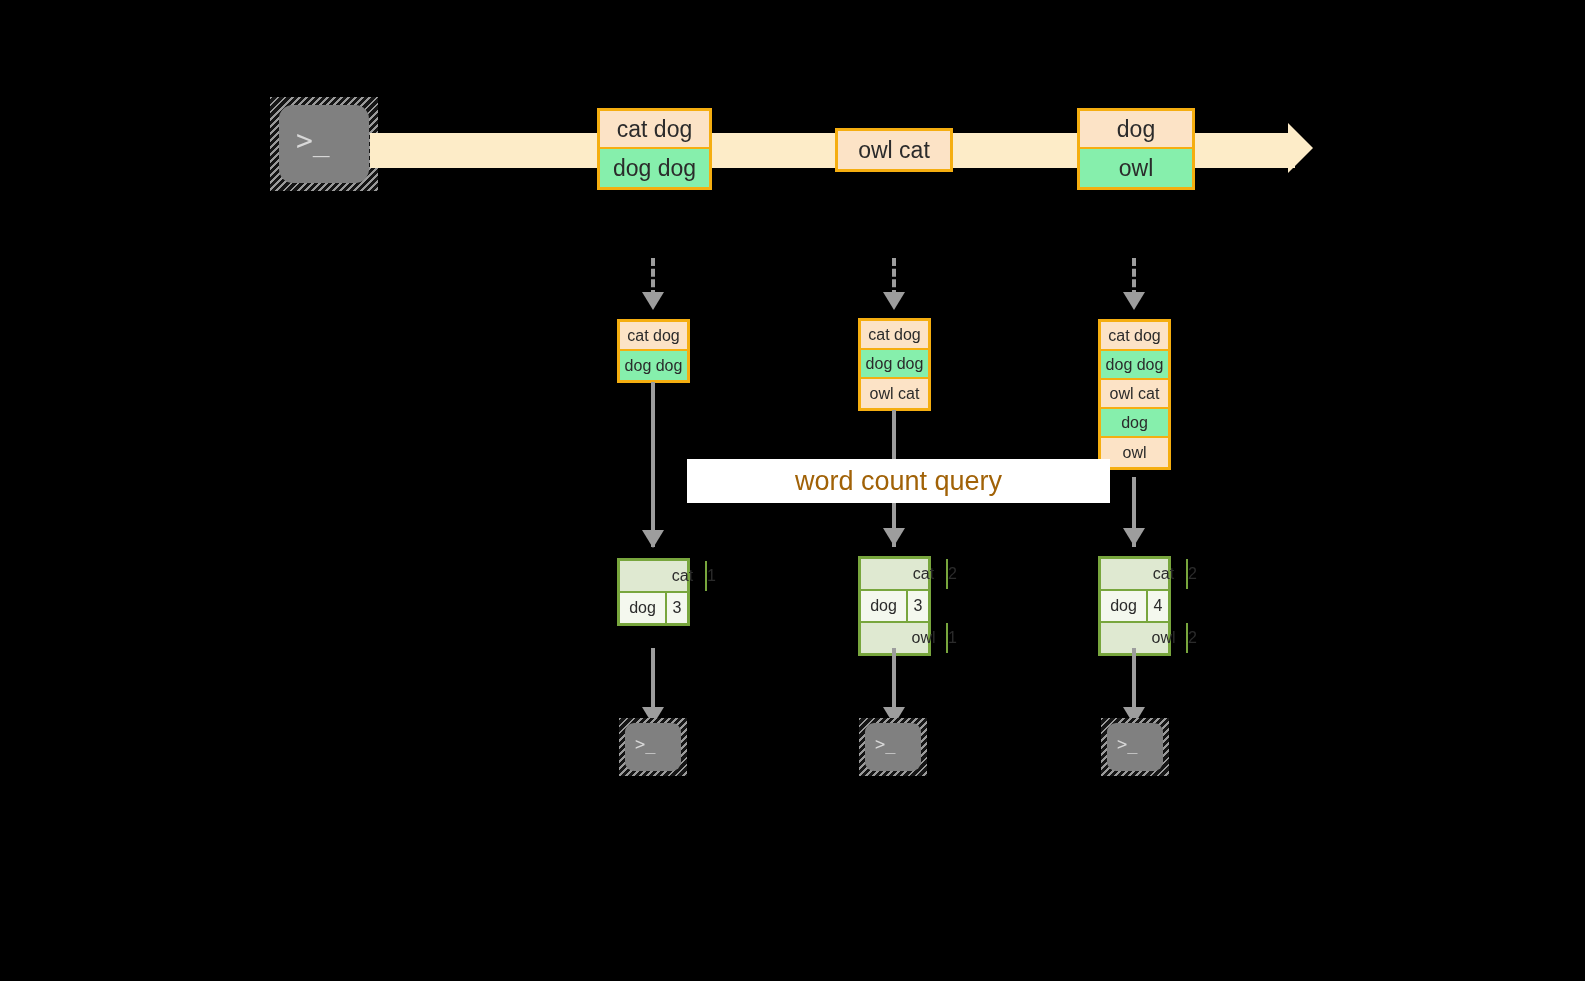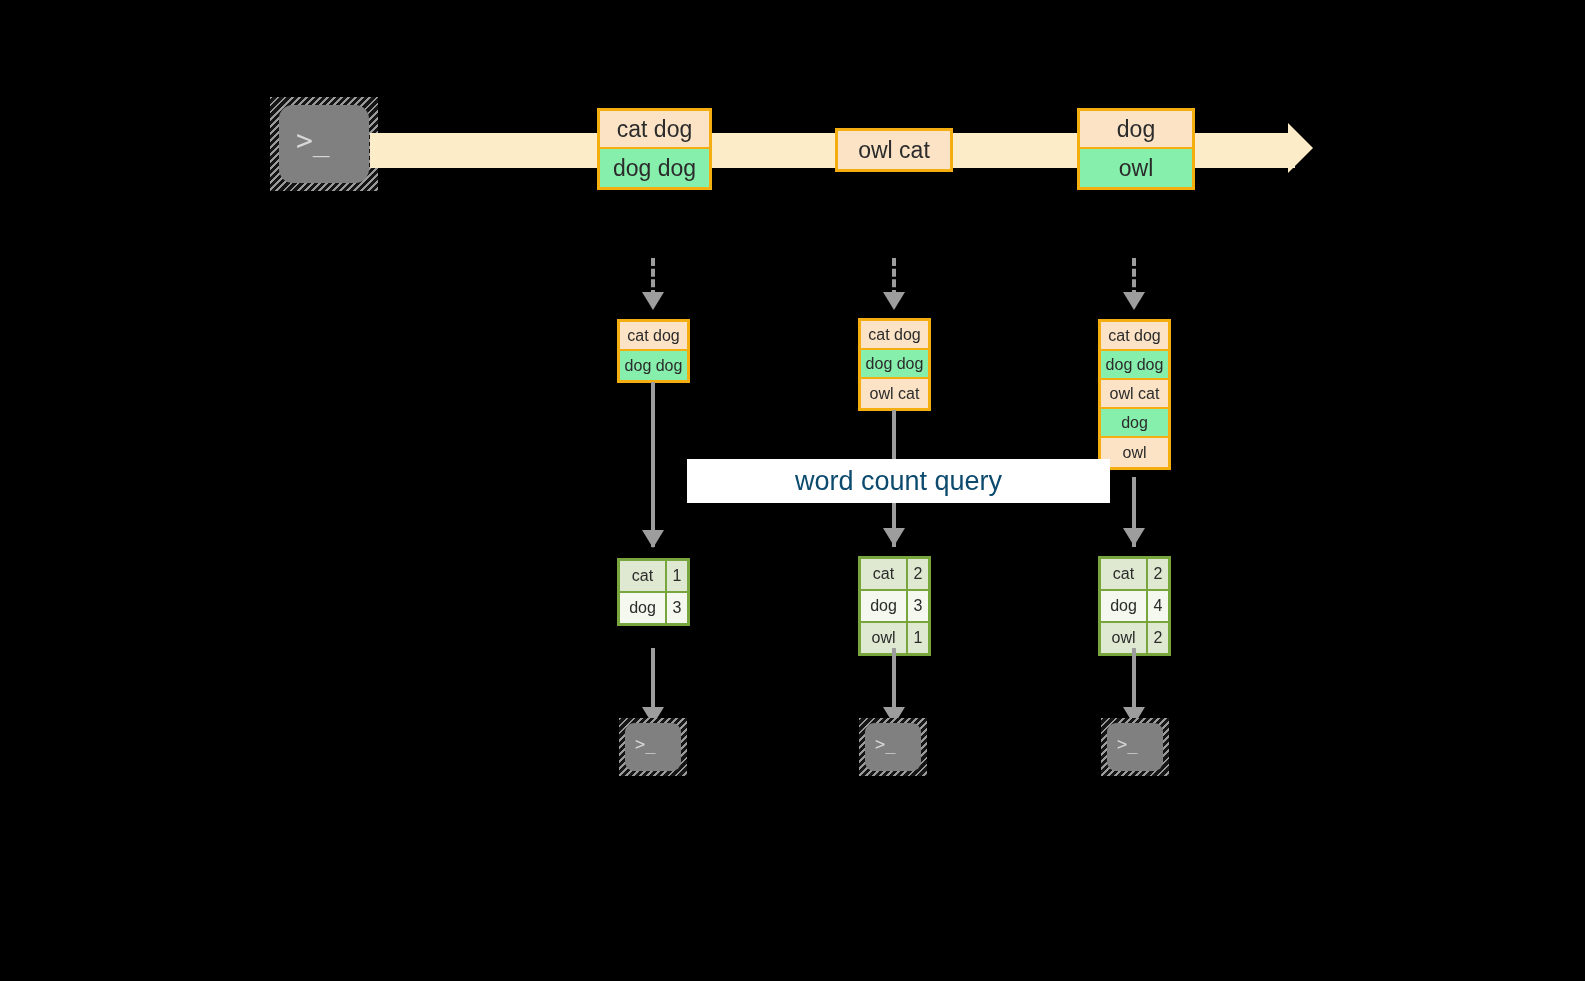--- a/index.html
+++ b/index.html
@@ -113,21 +113,21 @@
     border: 3px solid #78a63d;
     background: #f1f6ea;
   }
   .grow {
     display: flex;
     height: 30px;
     border-bottom: 2px solid #78a63d;
     background: #f4f8ee;
   }
   .grow:last-child { border-bottom: none; }
-  .grow.dark { background: #dfe9d1; }
+  .grow.dark { background: #dfe9d1; padding-left: 40px; }
   .gcell-word {
     flex: 0 0 45px;
     display: flex;
     align-items: center;
     justify-content: center;
     font-size: 16px;
     color: #2b2b2b;
     border-right: 2px solid #78a63d;
   }
   .gcell-count {
@@ -167,21 +167,21 @@
     position: absolute;
     left: 687px;
     top: 459px;
     width: 423px;
     height: 44px;
     background: #ffffff;
     display: flex;
     align-items: center;
     justify-content: center;
     font-size: 27px;
-    color: #0c4a6e;
+    color: #a16207;
     white-space: nowrap;
   }
 </style>
 </head>
 <body>
 
 <div id="stage">
 
   <div class="term term-big">
     <div class="term-inner"></div>

